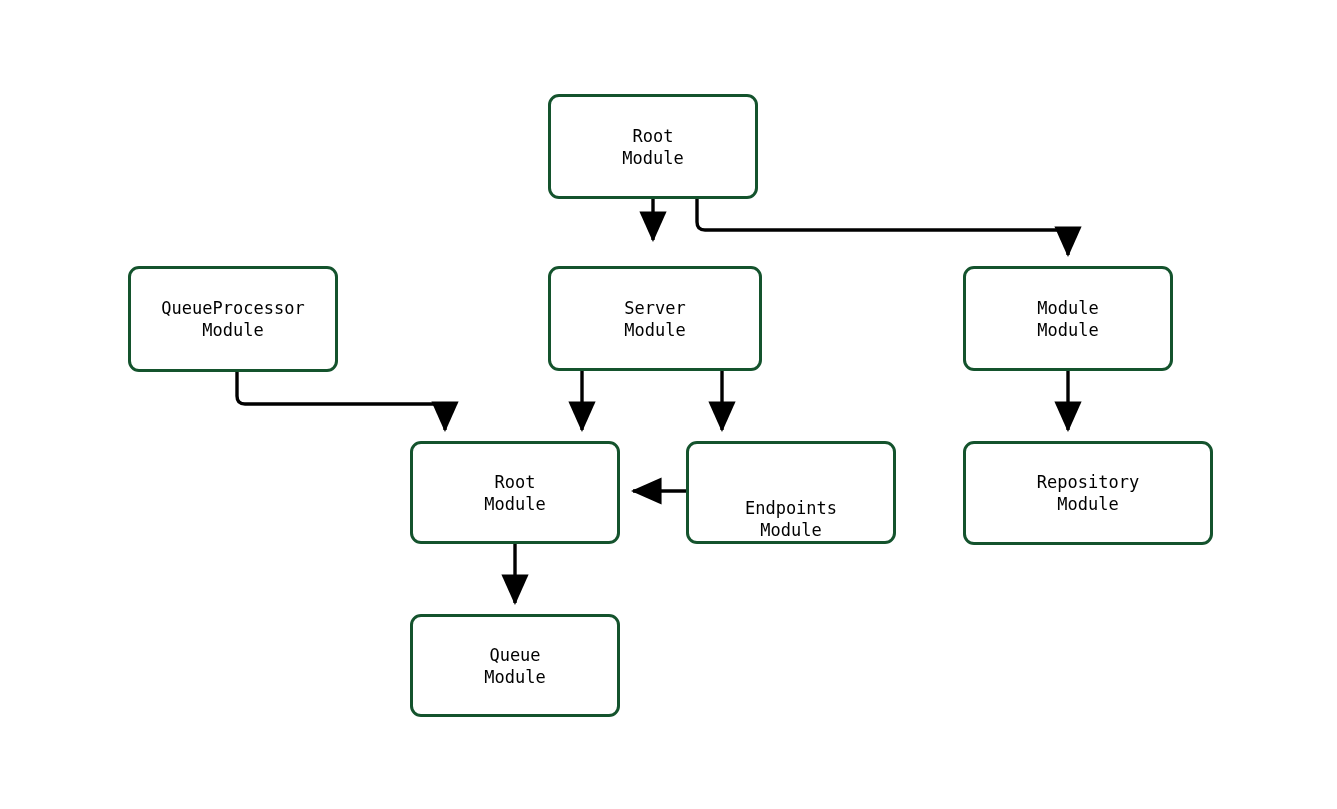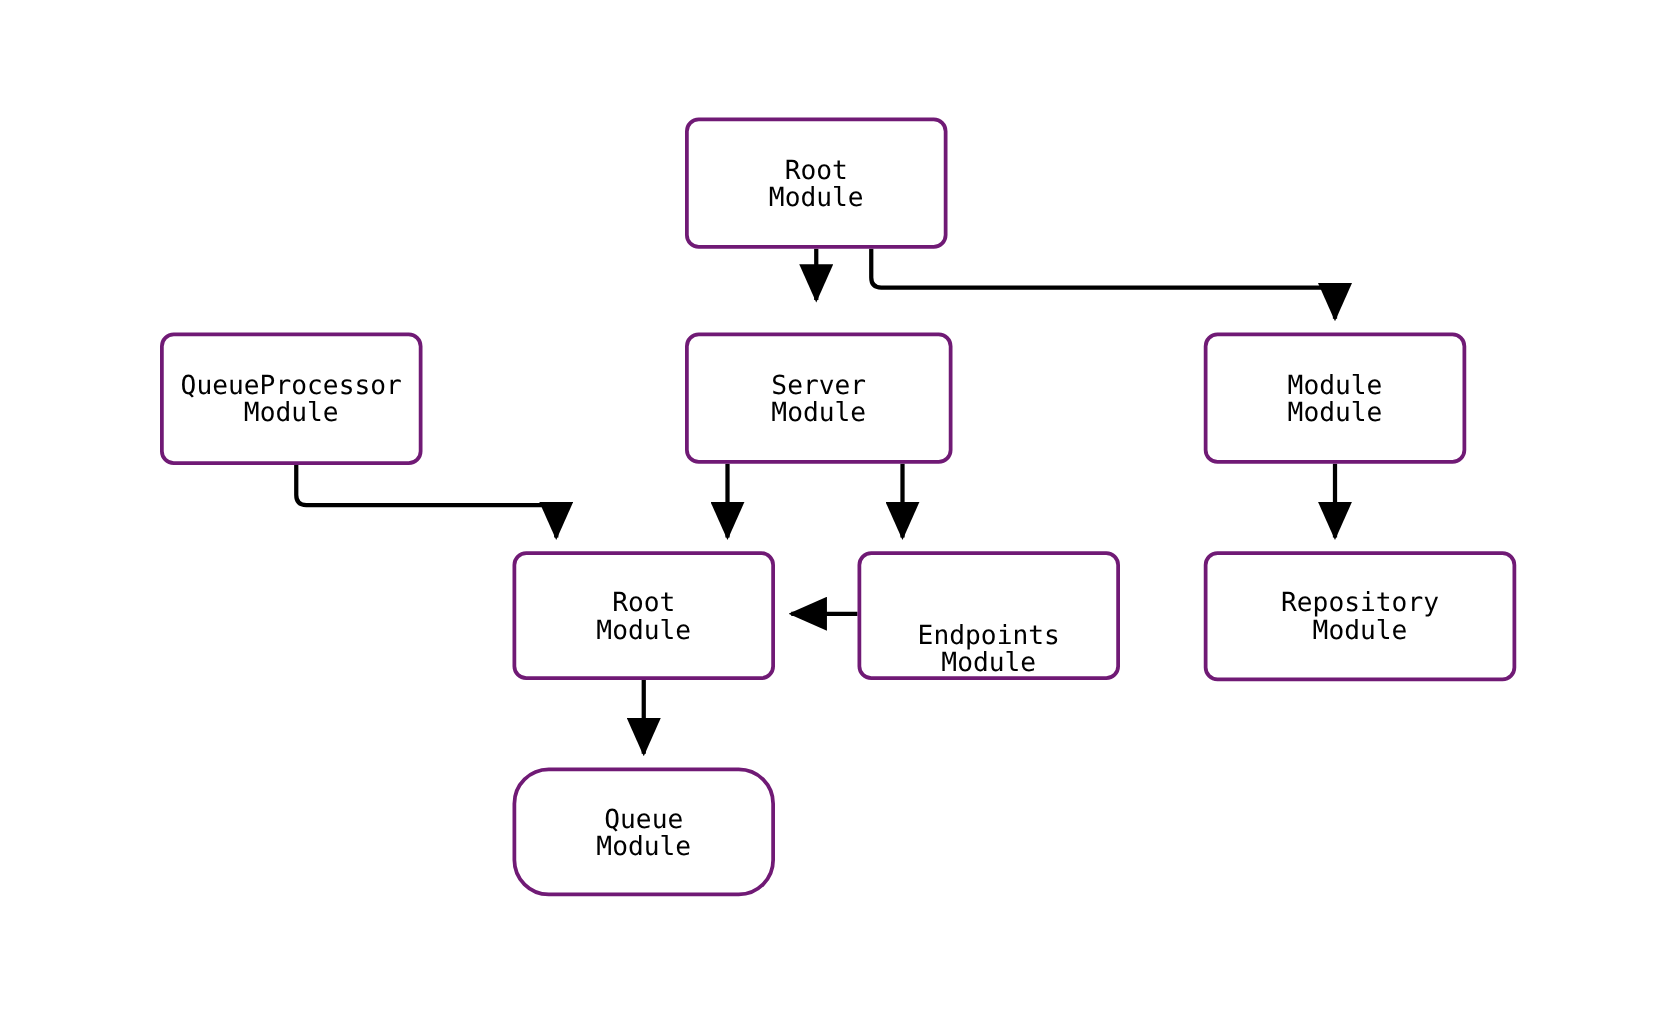--- a/index.html
+++ b/index.html
@@ -20,29 +20,29 @@
     left: 0;
     top: 0;
     width: 1337px;
     height: 809px;
     pointer-events: none;
   }
   .node {
     position: absolute;
     box-sizing: border-box;
     background: #ffffff;
-    border: 3px solid #701a75;
+    border: 3px solid #14532d;
     border-radius: 11px;
     display: flex;
     flex-direction: column;
     align-items: center;
     justify-content: center;
     color: #000000;
     font-family: "DejaVu Sans Mono", "Liberation Mono", monospace;
-    font-size: 21px;
+    font-size: 17px;
     line-height: 22px;
     font-weight: 400;
     letter-spacing: 0px;
     white-space: pre;
     z-index: 2;
   }
   .node .line1, .node .line2 {
     display: block;
     text-align: center;
   }
@@ -120,18 +120,18 @@
   <div class="node" style="left:686px; top:441px; width:210px; height:103px;justify-content:flex-end;">
     <span class="line1">Endpoints</span>
     <span class="line2">Module</span>
   </div>
 
   <div class="node" style="left:963px; top:441px; width:250px; height:104px;">
     <span class="line1">Repository</span>
     <span class="line2">Module</span>
   </div>
 
-  <div class="node" style="left:410px; top:614px; width:210px; height:103px;border-radius:29px;">
+  <div class="node" style="left:410px; top:614px; width:210px; height:103px;">
     <span class="line1">Queue</span>
     <span class="line2">Module</span>
   </div>
 
 </div>
 
 </body></html>

